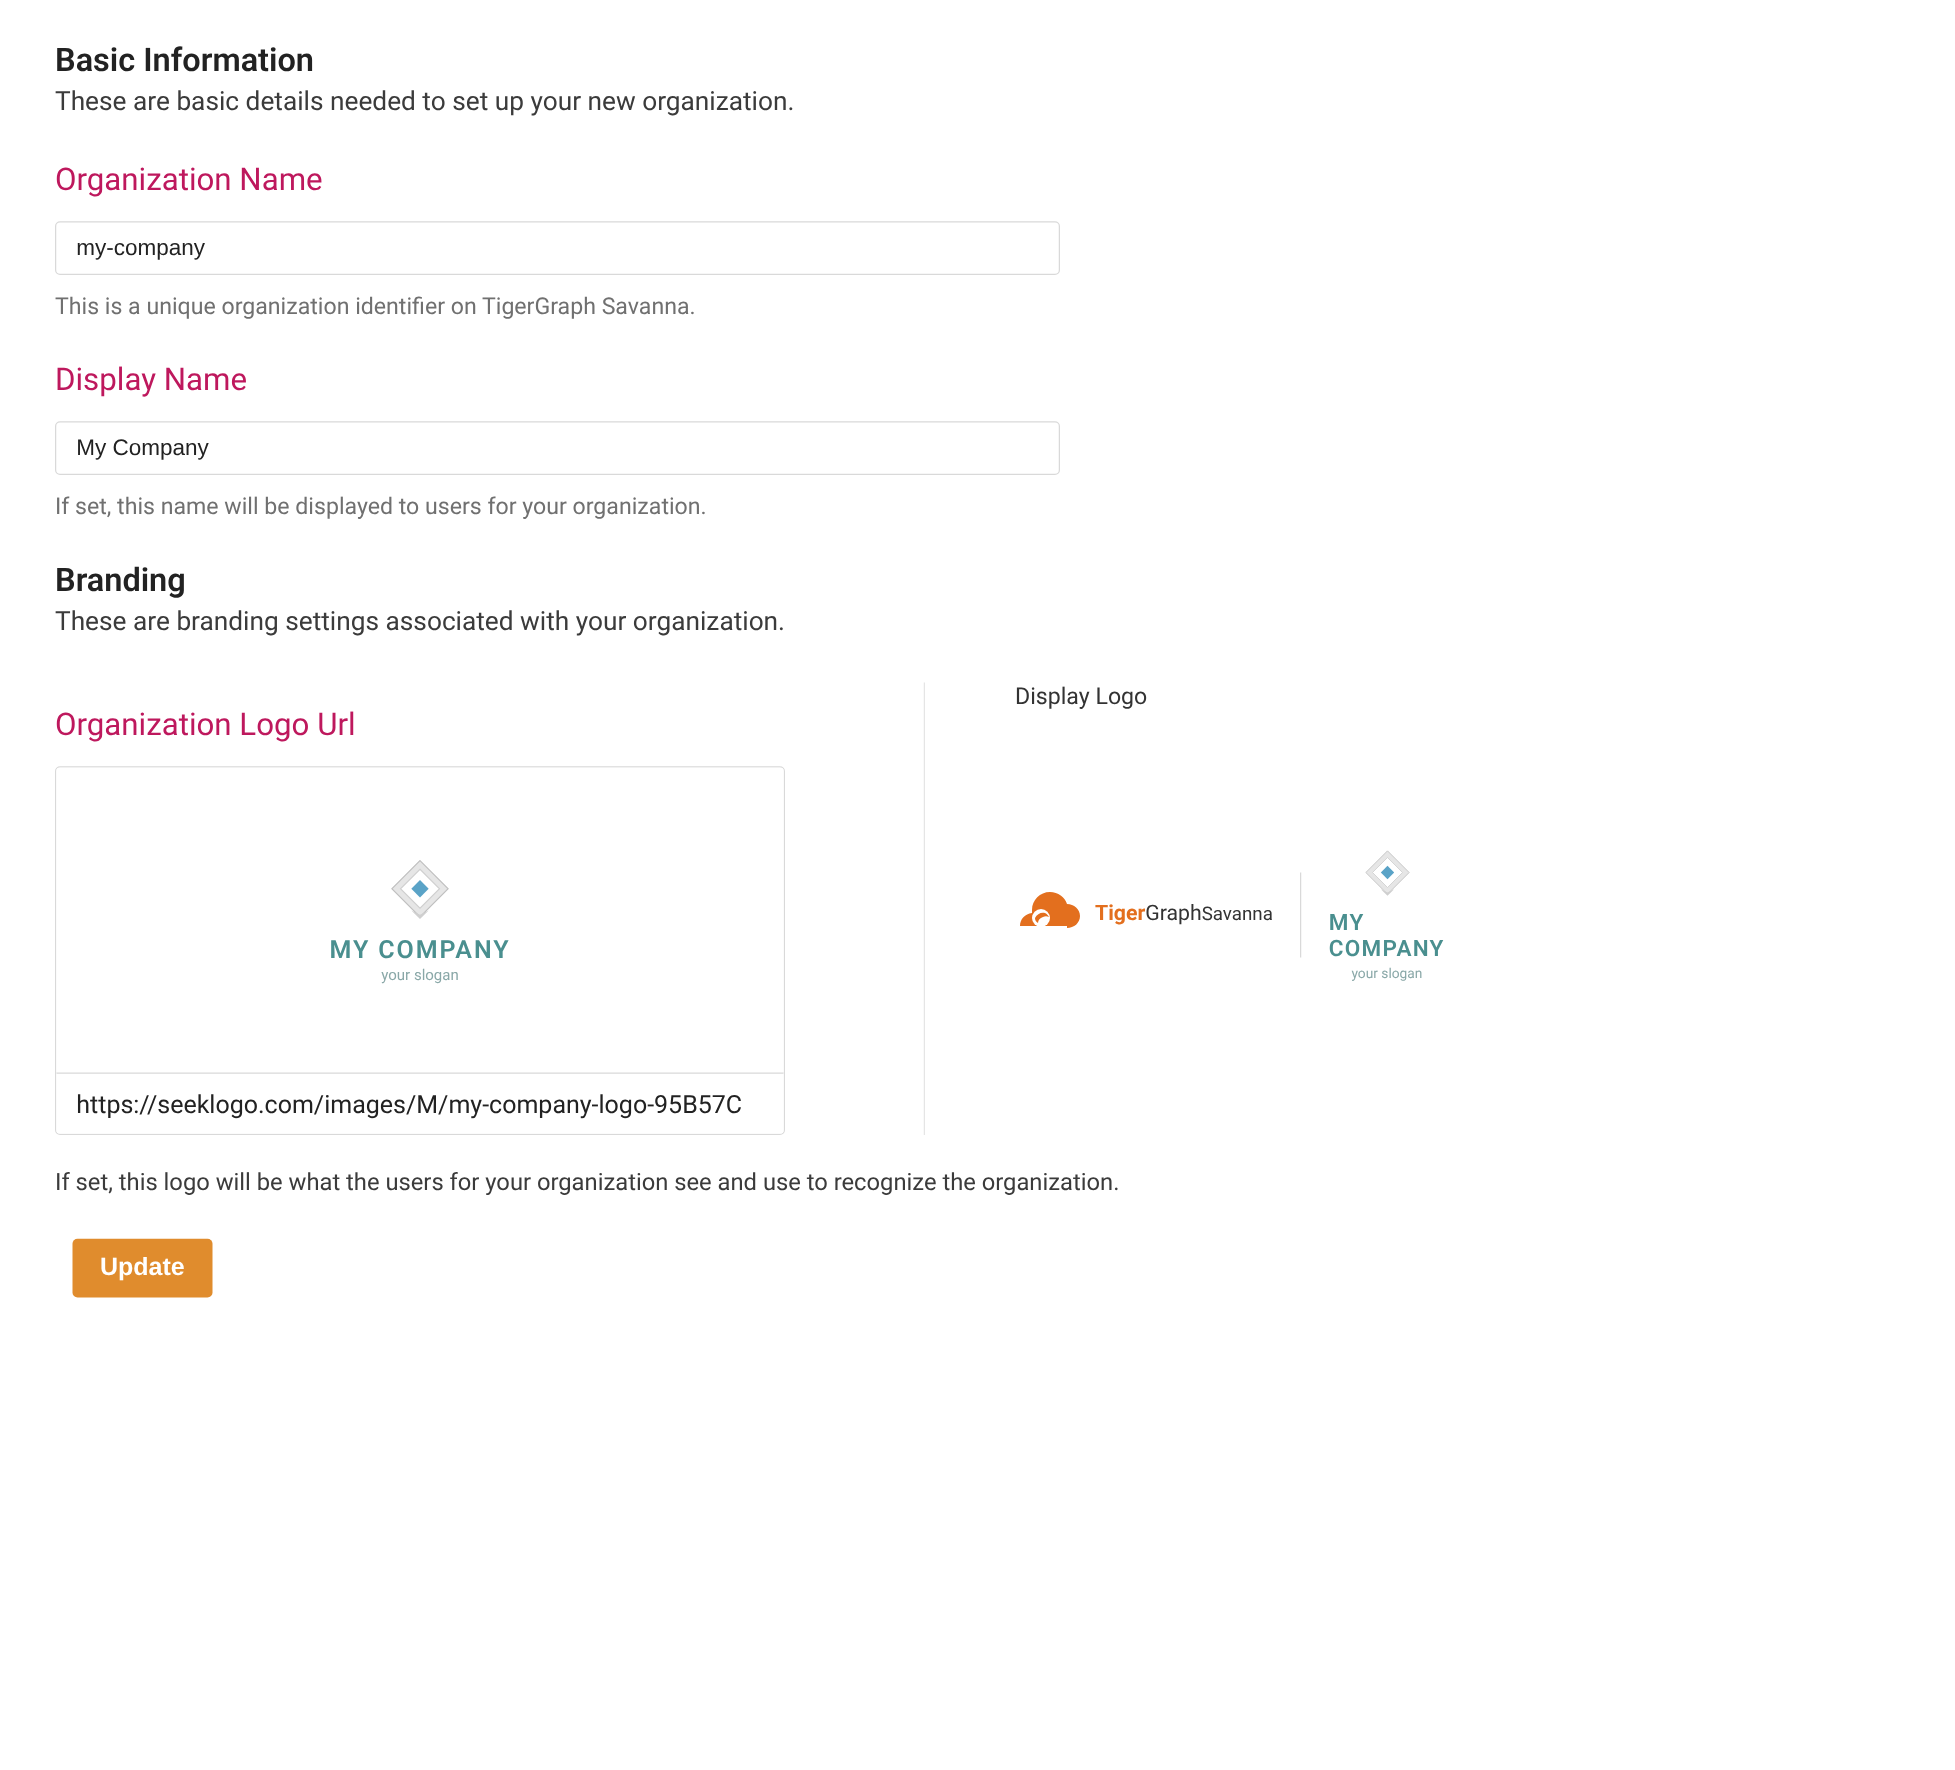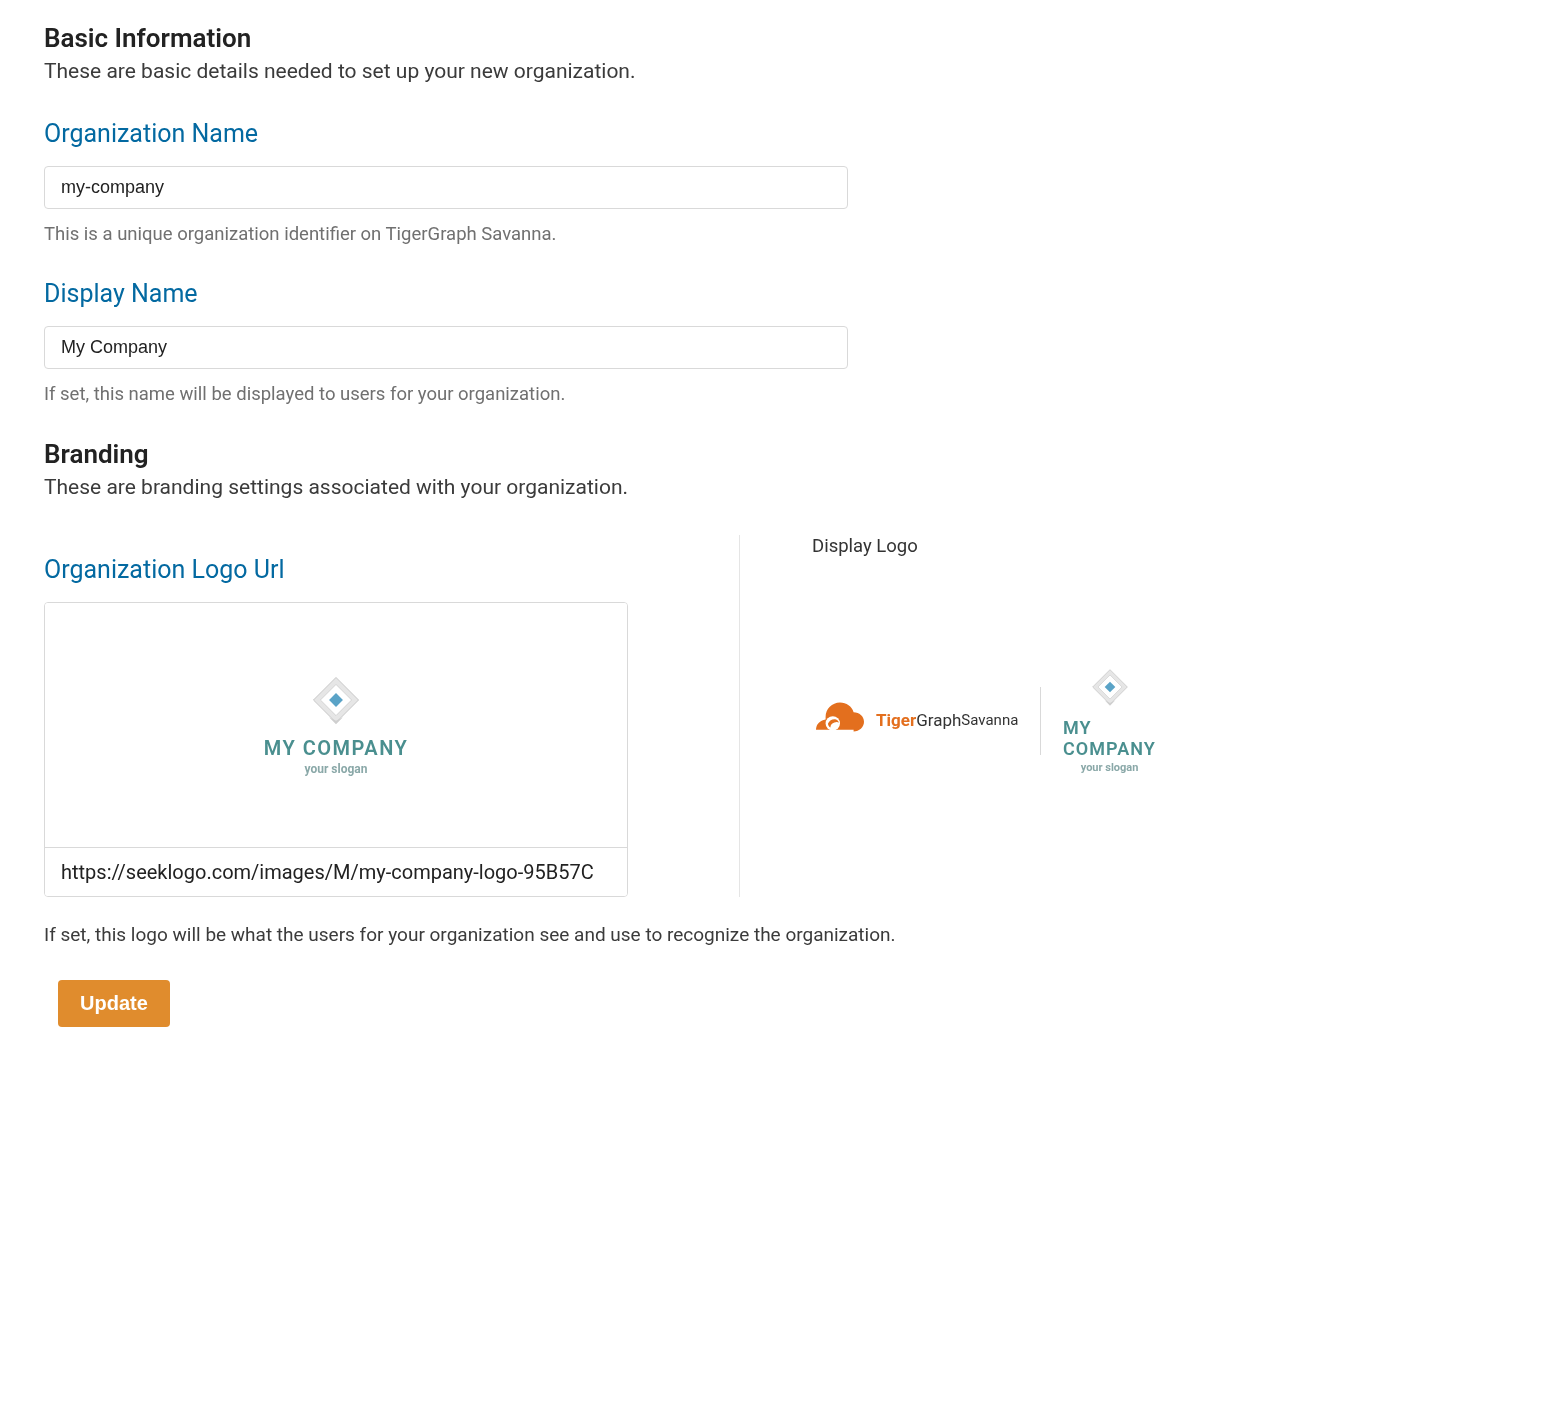--- a/index.html
+++ b/index.html
@@ -11,31 +11,31 @@
     color: #222;
     width: 1564px;
   }
   .page {
     padding: 20px 44px 60px 44px;
     max-width: 1200px;
   }
   .section-title {
     font-size: 26px;
     font-weight: 600;
-    margin: 3px 0 6px 0;
+    margin: 14px 0 6px 0;
     color: #222;
   }
   .section-desc {
     font-size: 21px;
     color: #3b3b3b;
     margin: 0 0 36px 0;
   }
   .field-label {
     font-size: 25px;
-    color: #0369a1;
+    color: #be185d;
     margin: 0 0 18px 0;
   }
   .text-input {
     width: 804px;
     max-width: 100%;
     border: 1px solid #d9d9d9;
     border-radius: 4px;
     padding: 10px 16px;
     font-size: 18px;
     color: #222;
@@ -134,21 +134,20 @@
   .my-company-logo.big .name { font-size: 20px; letter-spacing: 1.5px; }
   .my-company-logo.big .slogan { font-size: 12px; }
   .my-company-logo .name {
     color: #4a8f8f;
     font-weight: 600;
     margin-top: 6px;
   }
   .my-company-logo .slogan {
     color: #8aa8a8;
     margin-top: -2px;
-    font-weight: bold;
   }
   .logo-help {
     font-size: 19px;
     color: #3b3b3b;
     margin: 26px 0 34px 0;
   }
   .update-btn {
     background: #e08c2d;
     color: #fff;
     border: none;

